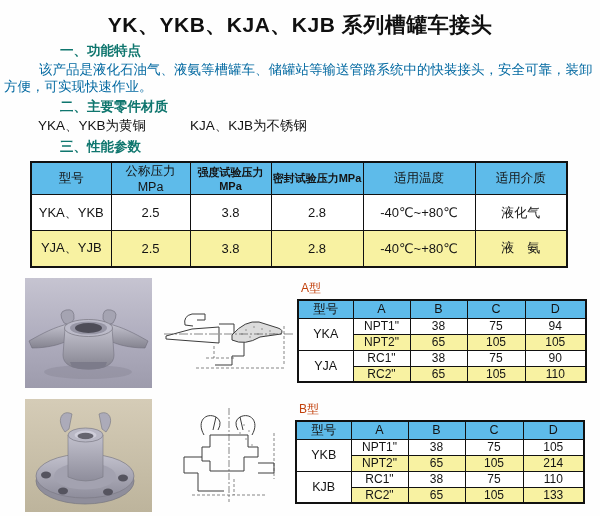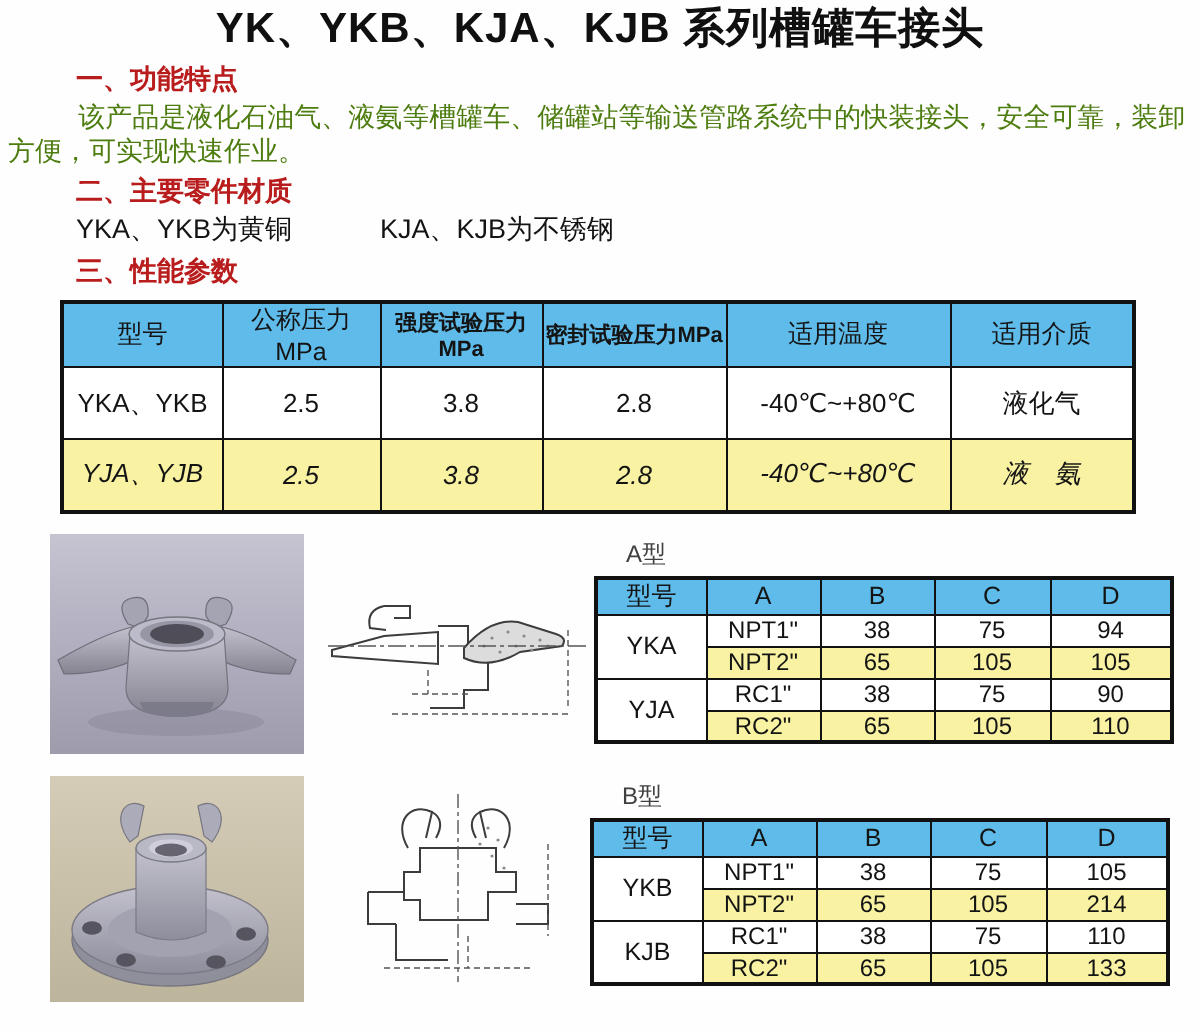--- a/index.html
+++ b/index.html
@@ -4,52 +4,52 @@
 <style>
   * { box-sizing: border-box; }
   html,body { margin:0; padding:0; background:#ffffff; }
   .page {
     width:600px; height:516px; position:relative; overflow:hidden;
     background:#fefefe;
     font-family:"Liberation Sans","DejaVu Sans",sans-serif;
     color:#141414;
   }
   .title {
-    margin:0; text-align:center;
+    margin:0; padding-top:11px; text-align:center;
     font-size:21px; font-weight:bold; letter-spacing:0.5px; color:#101010;
   }
   .sec-heading {
-    color:#b91c1c; font-weight:bold; font-size:13.5px;
-    margin:4px 0 3px 38px; line-height:15px;
+    color:#0f766e; font-weight:bold; font-size:13.5px;
+    margin:4px 0 3px 60px; line-height:15px;
   }
   .intro {
     font-size:13.5px; line-height:17px; margin:0 6px 1px 4px;
-    text-indent:2.6em; color:#4d7c0f;
+    text-indent:2.6em; color:#0369a1;
   }
   .materials { font-size:13.5px; margin:1px 0 2px 38px; }
   .materials .m2 { margin-left:44px; }
 
   table { border-collapse:collapse; }
   th,td { padding:0; text-align:center; font-weight:normal; }
 
   .perf-table { margin:7px 0 0 30px; width:536px; table-layout:fixed; border:2px solid #111; }
   .perf-table th { background:#5EBBEA; border:1px solid #111; font-size:12.5px; height:25px; }
   .perf-table th.small { font-size:11px;font-weight:bold; }
   .perf-table td { border:1px solid #111; font-size:13px; height:36px; background:#fff; }
-  .perf-table tr.yellow td { background:#F8F2A2;font-style:italic; }
+  .perf-table tr.yellow td { background:#F8F2A2; }
 
   .dims-area { margin-top:6px; }
   .dim-row { display:flex; align-items:flex-start; margin:10px 0 0 25px; }
   .dim-row.second { margin-top:11px; }
   .photo-frame { width:127px; flex:0 0 127px; }
   .drawing-frame { flex:0 0 auto; }
   .d1 { margin:16px 0 0 10px; }
   .d2 { margin:6px 0 0 22px; }
   .dim-right { margin-left:auto; margin-right:17px; width:288px; }
-  .type-label { font-size:12px; margin:2px 0 2px 16px; color:#404040; }
+  .type-label { font-size:12px; margin:2px 0 2px 4px; color:#c2410c; }
   .dim-table { width:288px; table-layout:fixed; border:2px solid #111; }
   .dim-table th { background:#5EBBEA; border:1px solid #111; font-size:12.5px; height:17px; }
   .dim-table td { border:1px solid #111; font-size:12px; height:16px; background:#fff; }
   .dim-table tr.yellow td { background:#F8F2A2; }
   .dim-table td.model { background:#fff; font-size:12.5px; }
 </style>
 </head>
 <body>
 
 <div class="page">

